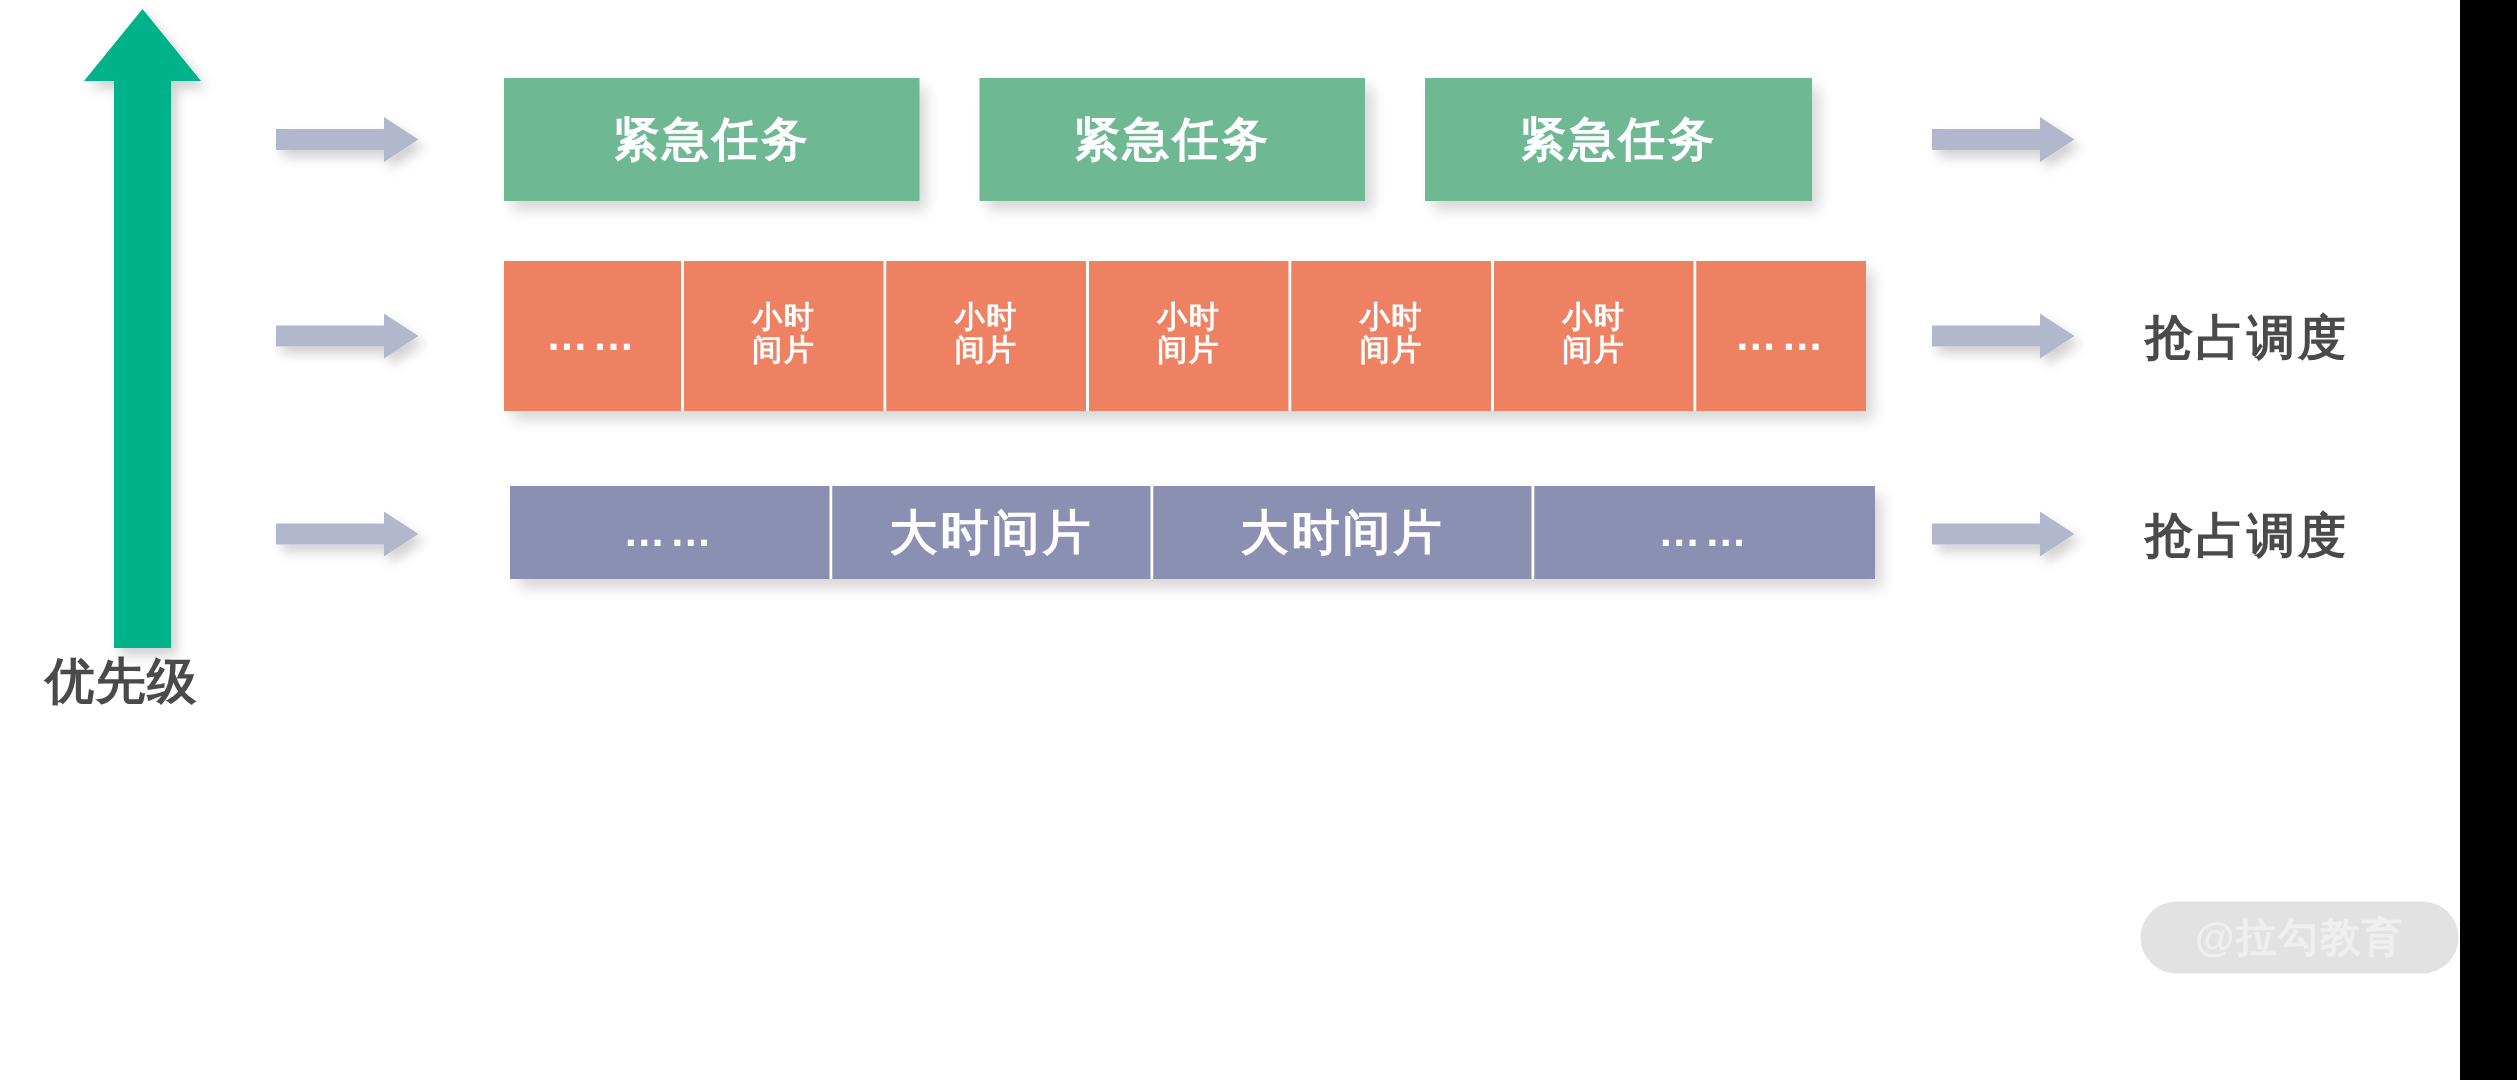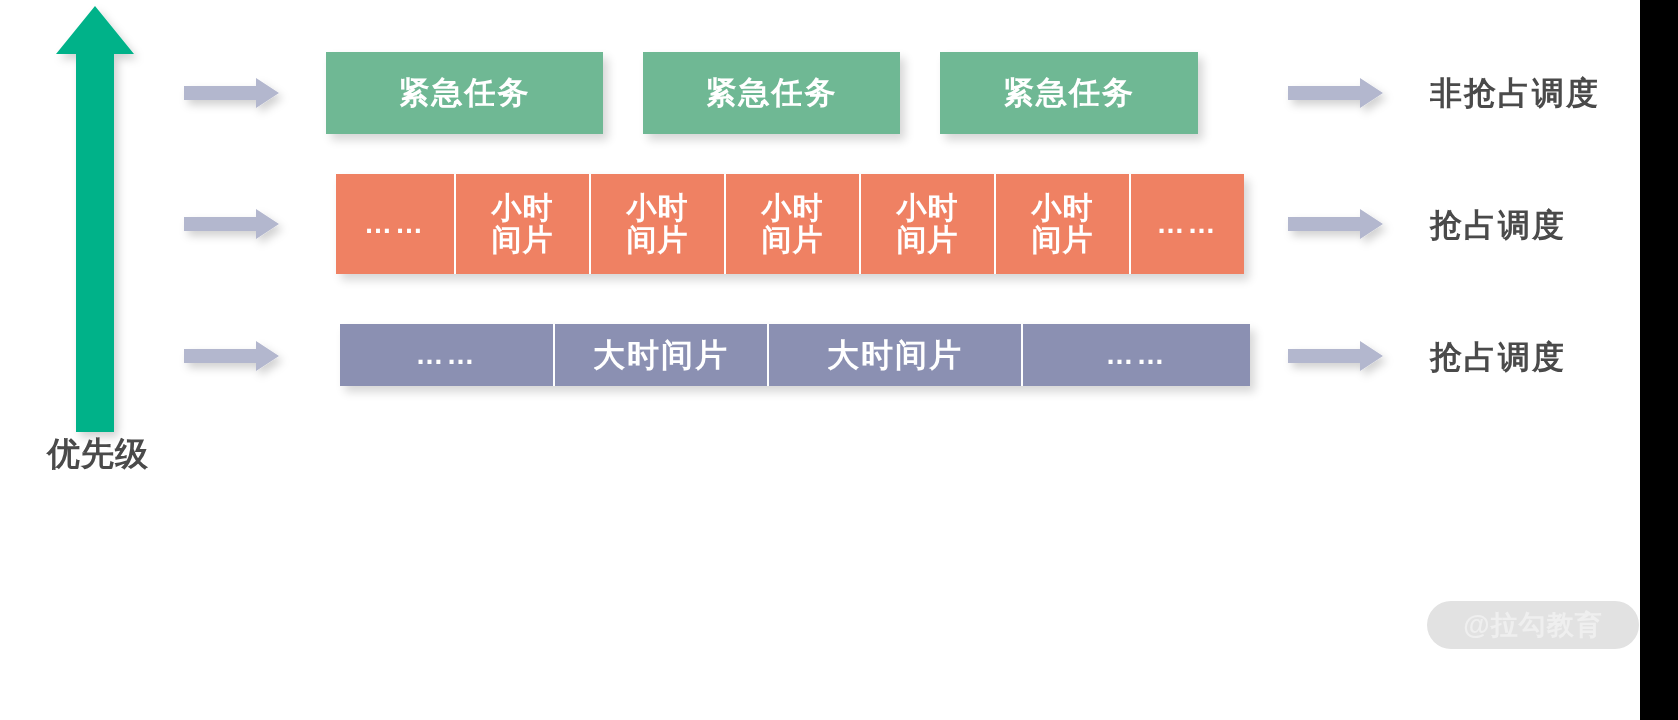--- a/index.html
+++ b/index.html
@@ -44,21 +44,20 @@
 
   .priority-label {
     position: absolute;
     left: 30px;
     top: 432px;
     font-size: 33px;
     font-weight: bold;
     color: #4a4a4a;
     letter-spacing: 1px;
     white-space: nowrap;
-    margin-left: 17px;
   }
 
   
   .h-arrow {
     position: absolute;
     width: 96px;
     height: 34px;
   }
   .h-arrow svg { display: block; overflow: visible; }
 
@@ -75,21 +74,21 @@
     align-items: center;
     justify-content: center;
     color: #ffffff;
     text-align: center;
     line-height: 1.08;
     box-sizing: border-box;
   }
 
   
   .row-green {
-    left: 326px;
+    left: 336px;
     top: 52px;
     height: 82px;
     background: transparent;
     box-shadow: none;
     gap: 0;
   }
   .green-box {
     height: 82px;
     background: #6fb894;
     color: #ffffff;
@@ -104,21 +103,21 @@
   
   .row-orange {
     left: 336px;
     top: 174px;
     height: 100px;
     background: #ef8163;
   }
   .cell-orange {
     background: #ef8163;
     border-right: 2px solid #ffffff;
-    font-size: 30px;
+    font-size: 20px;
     font-weight: bold;
     letter-spacing: 1px;
   }
   .cell-orange:last-child { border-right: none; }
 
   
   .row-purple {
     left: 340px;
     top: 324px;
     height: 62px;
@@ -197,21 +196,20 @@
     <div class="cell green-box" style="width:277px;">紧急任务</div>
     <div class="cell green-box" style="width:257px;">紧急任务</div>
     <div class="cell green-box" style="width:258px;">紧急任务</div>
   </div>
 
   <div class="h-arrow" style="left:1288px; top:76px;">
     <svg width="96" height="34" viewBox="0 0 96 34">
       <polygon points="0,10 72,10 72,2 95,17 72,32 72,24 0,24" fill="#b3b7ce" filter="url(#sh)"></polygon>
     </svg>
   </div>
-  <div class="side-label" style="left:1430px; top:72px;">非抢占调度</div>
 
   <div class="h-arrow" style="left:184px; top:207px;">
     <svg width="96" height="34" viewBox="0 0 96 34">
       <polygon points="0,10 72,10 72,2 95,17 72,32 72,24 0,24" fill="#b3b7ce" filter="url(#sh)"></polygon>
     </svg>
   </div>
 
   <div class="row row-orange">
     <div class="cell cell-orange ellipsis" style="width:120px;">……</div>
     <div class="cell cell-orange two-line" style="width:135px;">小时

